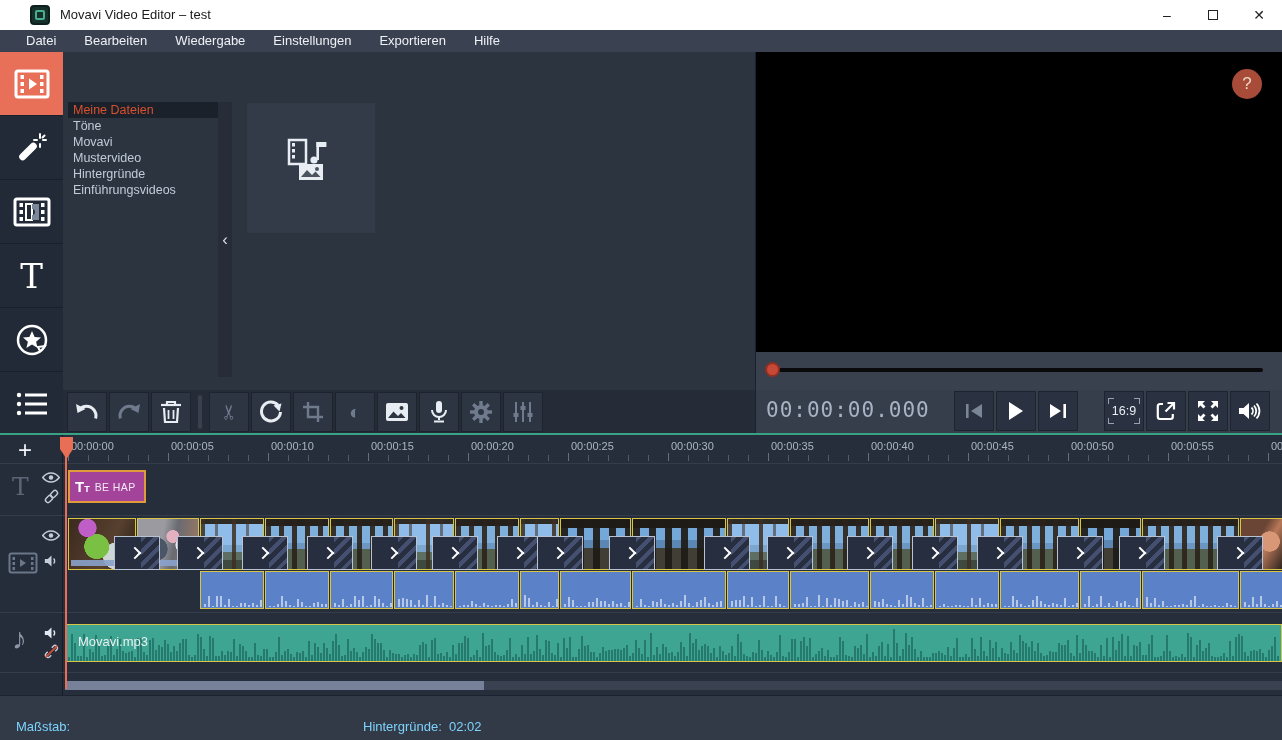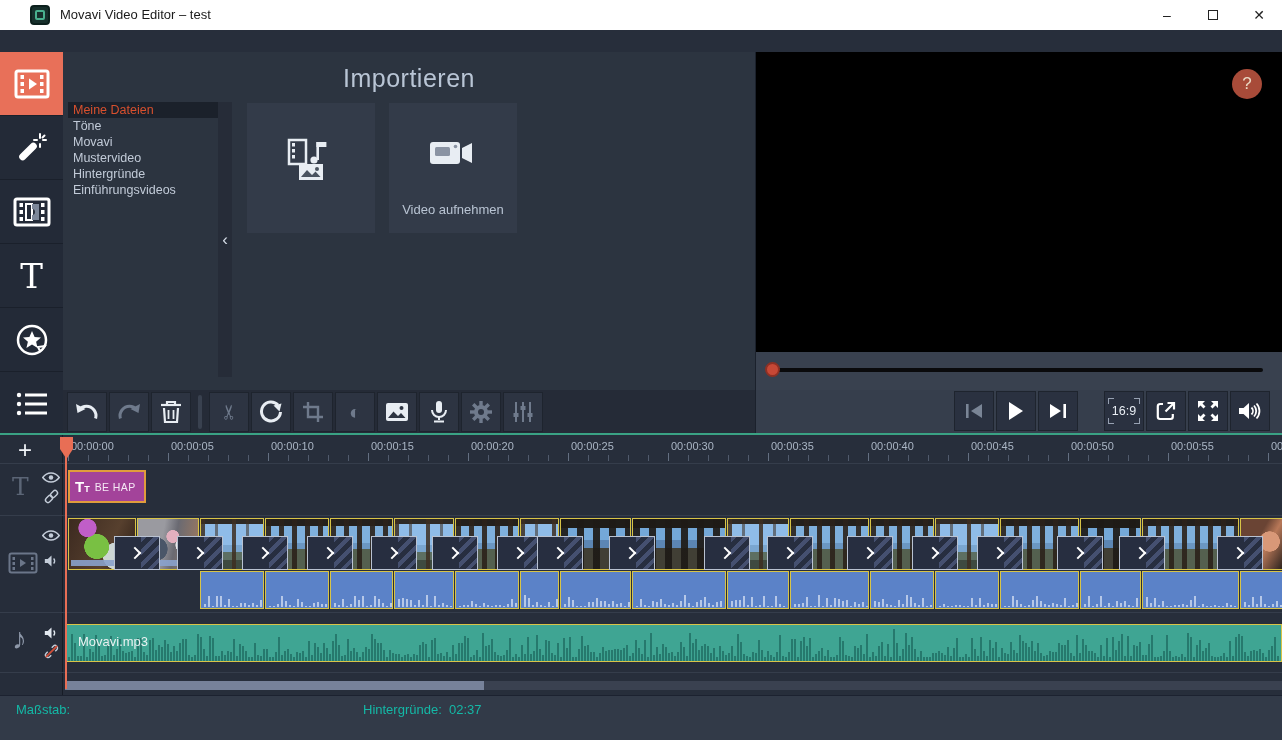--- a/index.html
+++ b/index.html
@@ -82,40 +82,48 @@
   .trans .half-r{position:absolute;right:0;top:0;bottom:0;width:42%;background:repeating-linear-gradient(135deg,#455070 0 4px,#272e40 4px 9px);}
   .trans .chev{position:absolute;left:46%;top:50%;width:9px;height:9px;border-top:2.5px solid #fff;border-right:2.5px solid #fff;transform:translate(-50%,-50%) rotate(45deg);}
   .audio-clip{position:absolute;left:65px;top:624px;width:1217px;height:38px;background:#3fa593;border:1px solid #d8c447;z-index:3;overflow:hidden;}
   .audio-clip .ac-label{position:absolute;left:12px;top:9px;font-size:13px;color:#eaf2f2;z-index:2;}
   .wbar{position:absolute;bottom:0;width:2px;background:#26796d;}
   .bbar{position:absolute;bottom:1px;width:2px;background:#cdd9f0;opacity:.8;}
   .scroll-track{position:absolute;left:65px;top:681px;width:1217px;height:9px;background:#3a4150;}
   .scroll-thumb{position:absolute;left:65px;top:681px;width:419px;height:9px;background:#77829a;}
   
   .bottombar{position:absolute;left:0;top:695px;width:1282px;height:45px;background:#323a48;border-top:1px solid #1c2230;}
-  .bb-label{position:absolute;top:6px;font-size:13px;color:#14b8a6;}
+  .bb-label{position:absolute;top:23px;font-size:13px;color:#7dd3fc;}
   svg{display:block;}
 </style>
 </head>
 <body>
 
 <div id="stage">
 
   <div class="titlebar">
     <div class="appicon"></div>
     <div class="win-title">Movavi Video Editor – test</div>
     <div class="winbtns">
       <div class="winbtn">–</div>
       <div class="winbtn">
           <span class="sq"></span>
         </div>
       <div class="winbtn">✕</div>
     </div>
   </div>
 
+  <div class="menubar" id="menubar">
+      <div class="menu-item">Datei</div>
+      <div class="menu-item">Bearbeiten</div>
+      <div class="menu-item">Wiedergabe</div>
+      <div class="menu-item">Einstellungen</div>
+      <div class="menu-item">Exportieren</div>
+      <div class="menu-item">Hilfe</div>
+    </div>
 
   <div class="sidebar">
     <div class="side-item active">
       <svg width="36" height="30" viewBox="0 0 36 30">
         <rect x="2" y="2" width="32" height="26" rx="2" fill="none" stroke="#fff" stroke-width="3"></rect>
         <rect x="6.5" y="6" width="3.5" height="4" fill="#fff"></rect>
           <rect x="6.5" y="13" width="3.5" height="4" fill="#fff"></rect>
           <rect x="6.5" y="20" width="3.5" height="4" fill="#fff"></rect>
         <rect x="26" y="6" width="3.5" height="4" fill="#fff"></rect>
           <rect x="26" y="13" width="3.5" height="4" fill="#fff"></rect>
@@ -166,21 +174,20 @@
           <circle cx="4" cy="14" r="2.2"></circle>
             <rect x="10" y="12.5" width="22" height="3"></rect>
           <circle cx="4" cy="23" r="2.2"></circle>
             <rect x="10" y="21.5" width="22" height="3"></rect>
         </g>
       </svg>
     </div>
   </div>
 
   <div class="import-panel">
-    <div class="import-title">Importieren</div>
     <div class="cat-list" id="cat-list">
         <div class="cat-item selected">Meine Dateien</div>
         <div class="cat-item">Töne</div>
         <div class="cat-item">Movavi</div>
         <div class="cat-item">Mustervideo</div>
         <div class="cat-item">Hintergründe</div>
         <div class="cat-item">Einführungsvideos</div>
       </div>
     <div class="cat-strip"></div>
     <div class="collapse-arrow">‹</div>
@@ -194,31 +201,20 @@
               <rect x="7" y="17" width="3" height="3.5" fill="#e8edf3"></rect>
             <circle cx="29" cy="22" r="3.6" fill="#e8edf3"></circle>
               <rect x="31.4" y="4" width="2.6" height="18" fill="#e8edf3"></rect>
               <path d="M31.4 4 h10 v5 h-10z" fill="#e8edf3"></path>
             <rect x="14" y="26" width="24" height="16" fill="#e8edf3"></rect>
             <path d="M16 39 l6-7 5 5 3.5-3.5 5 5.5z" fill="#4a5360"></path>
             <circle cx="32" cy="31" r="2" fill="#4a5360"></circle>
           </svg>
         </div>
       </div>
-      <div class="card">
-        <div class="cicon">
-          <svg width="50" height="32" viewBox="0 0 50 32">
-            <rect x="2" y="5" width="30" height="22" rx="3" fill="#e8edf3"></rect>
-            <rect x="7" y="10" width="15" height="9" rx="1.5" fill="#8a93a3"></rect>
-            <circle cx="27.5" cy="9.5" r="1.8" fill="#8a93a3"></circle>
-            <path d="M34 11 l10 -5 v20 l-10 -5z" fill="#e8edf3"></path>
-          </svg>
-        </div>
-        <div class="clabel">Video aufnehmen</div>
-      </div>
     </div>
   </div>
 
   <div class="toolbar">
     <div class="tbtn">
       <svg width="24" height="20" viewBox="0 0 24 20">
         <path d="M4 8 C8 3 15 3 19 8 c2 2.6 2.4 5.6 1.6 8.5" fill="none" stroke="#e8edf3" stroke-width="3"></path>
         <path d="M1 2 l1.5 9 8-4z" fill="#e8edf3"></path>
       </svg>
     </div>
@@ -299,20 +295,21 @@
     </div>
   </div>
 
   <div class="preview-video"></div>
   <div class="help-btn">?</div>
   <div class="seek-row">
     <div class="seek-bar"></div>
     <div class="seek-dot"></div>
   </div>
   <div class="ctrl-row">
+    <div class="timecode">00:00:00.000</div>
     <div class="pbtn" style="left:198px">
       <svg width="18" height="16" viewBox="0 0 18 16">
         <rect x="1" y="1" width="2.6" height="14" fill="#7a8596"></rect>
           <path d="M17 1 v14 l-11 -7z" fill="#7a8596"></path>
       </svg>
     </div>
     <div class="pbtn" style="left:240px">
       <svg width="16" height="18" viewBox="0 0 16 18">
           <path d="M1 0 l14 9 -14 9z" fill="#fff"></path>
         </svg>
@@ -840,21 +837,21 @@
 
   <div class="scroll-track"></div>
   <div class="scroll-thumb"></div>
 
   <div class="playhead-flag"></div>
   <div class="playhead-line"></div>
 
   <div class="bottombar">
     <div class="bb-label" style="left:16px">Maßstab:</div>
 
-    <div class="bb-label" style="left:363px"><span>Hintergründe:</span>&nbsp;&nbsp;<span>02:37</span></div>
+    <div class="bb-label" style="left:363px"><span>Hintergründe:</span>&nbsp;&nbsp;<span>02:02</span></div>
 
   </div>
 <div class="tick major" style="left: 68px; top: 453px; height: 8px;"></div>
     <div class="tick" style="left: 88px; top: 455px; height: 6px;"></div>
     <div class="tick" style="left: 108px; top: 455px; height: 6px;"></div>
     <div class="tick" style="left: 128px; top: 455px; height: 6px;"></div>
     <div class="tick" style="left: 148px; top: 455px; height: 6px;"></div>
     <div class="tick major" style="left: 168px; top: 453px; height: 8px;"></div>
     <div class="tick" style="left: 188px; top: 455px; height: 6px;"></div>
     <div class="tick" style="left: 208px; top: 455px; height: 6px;"></div>

